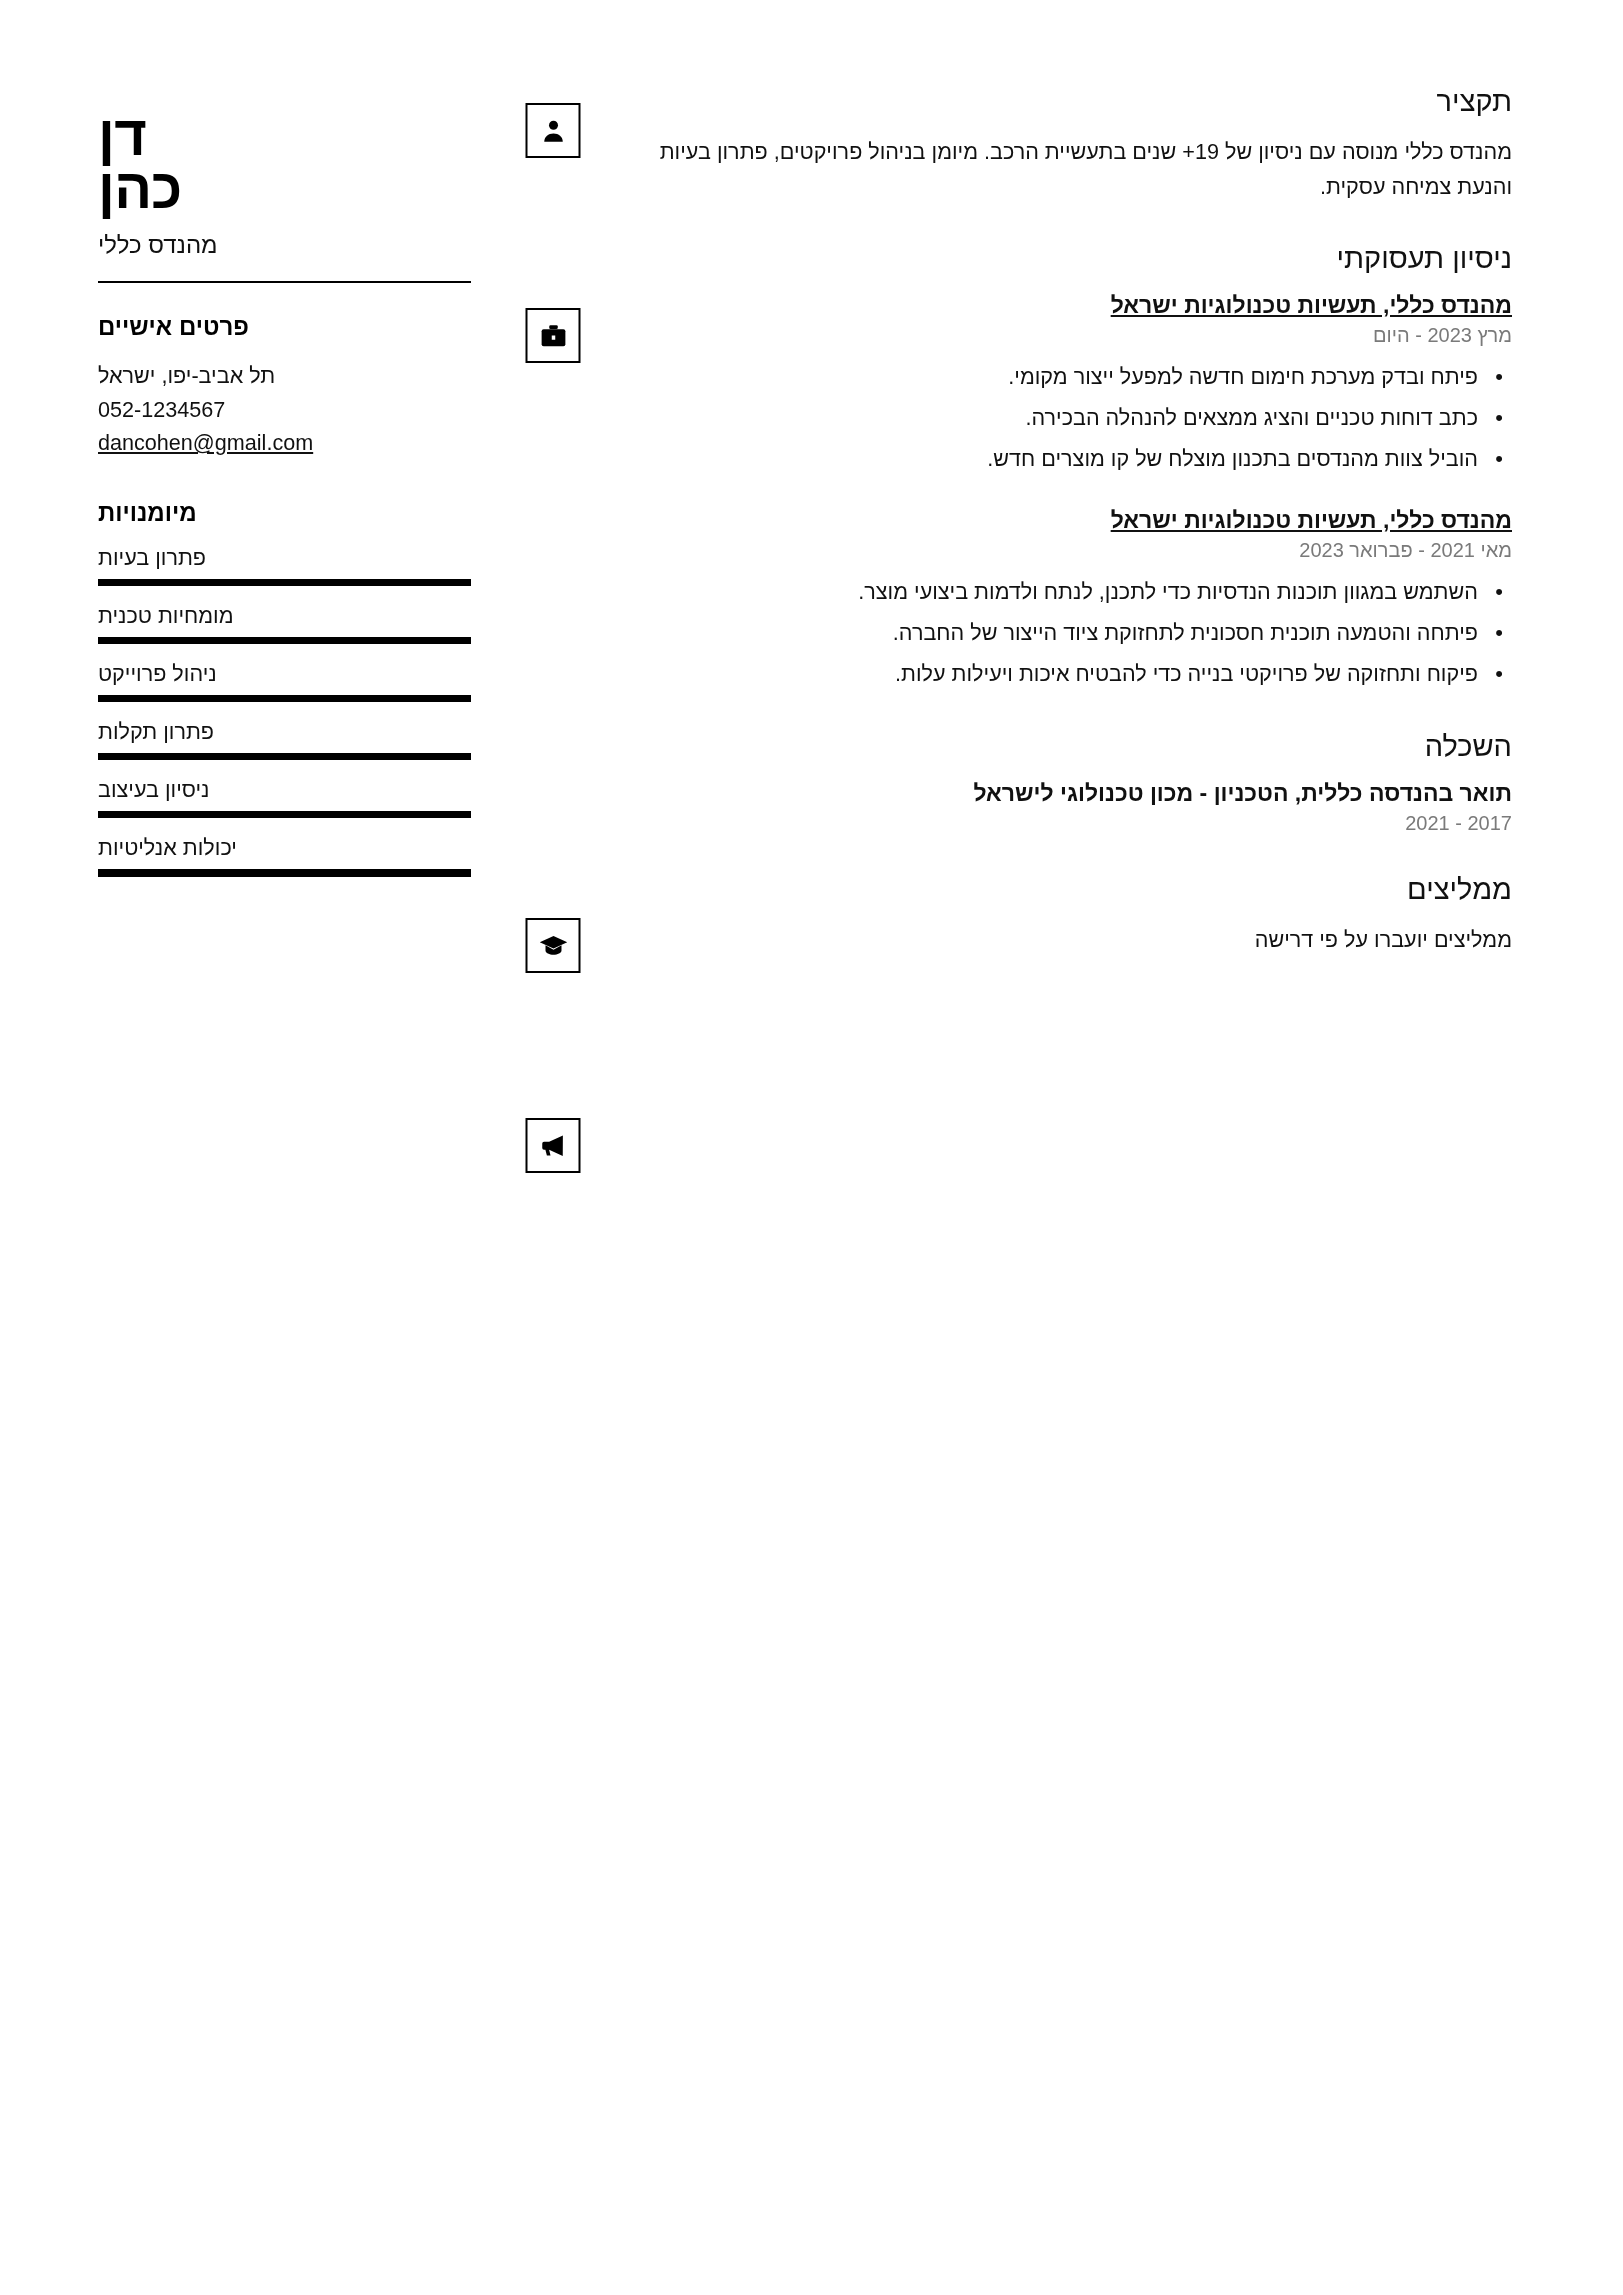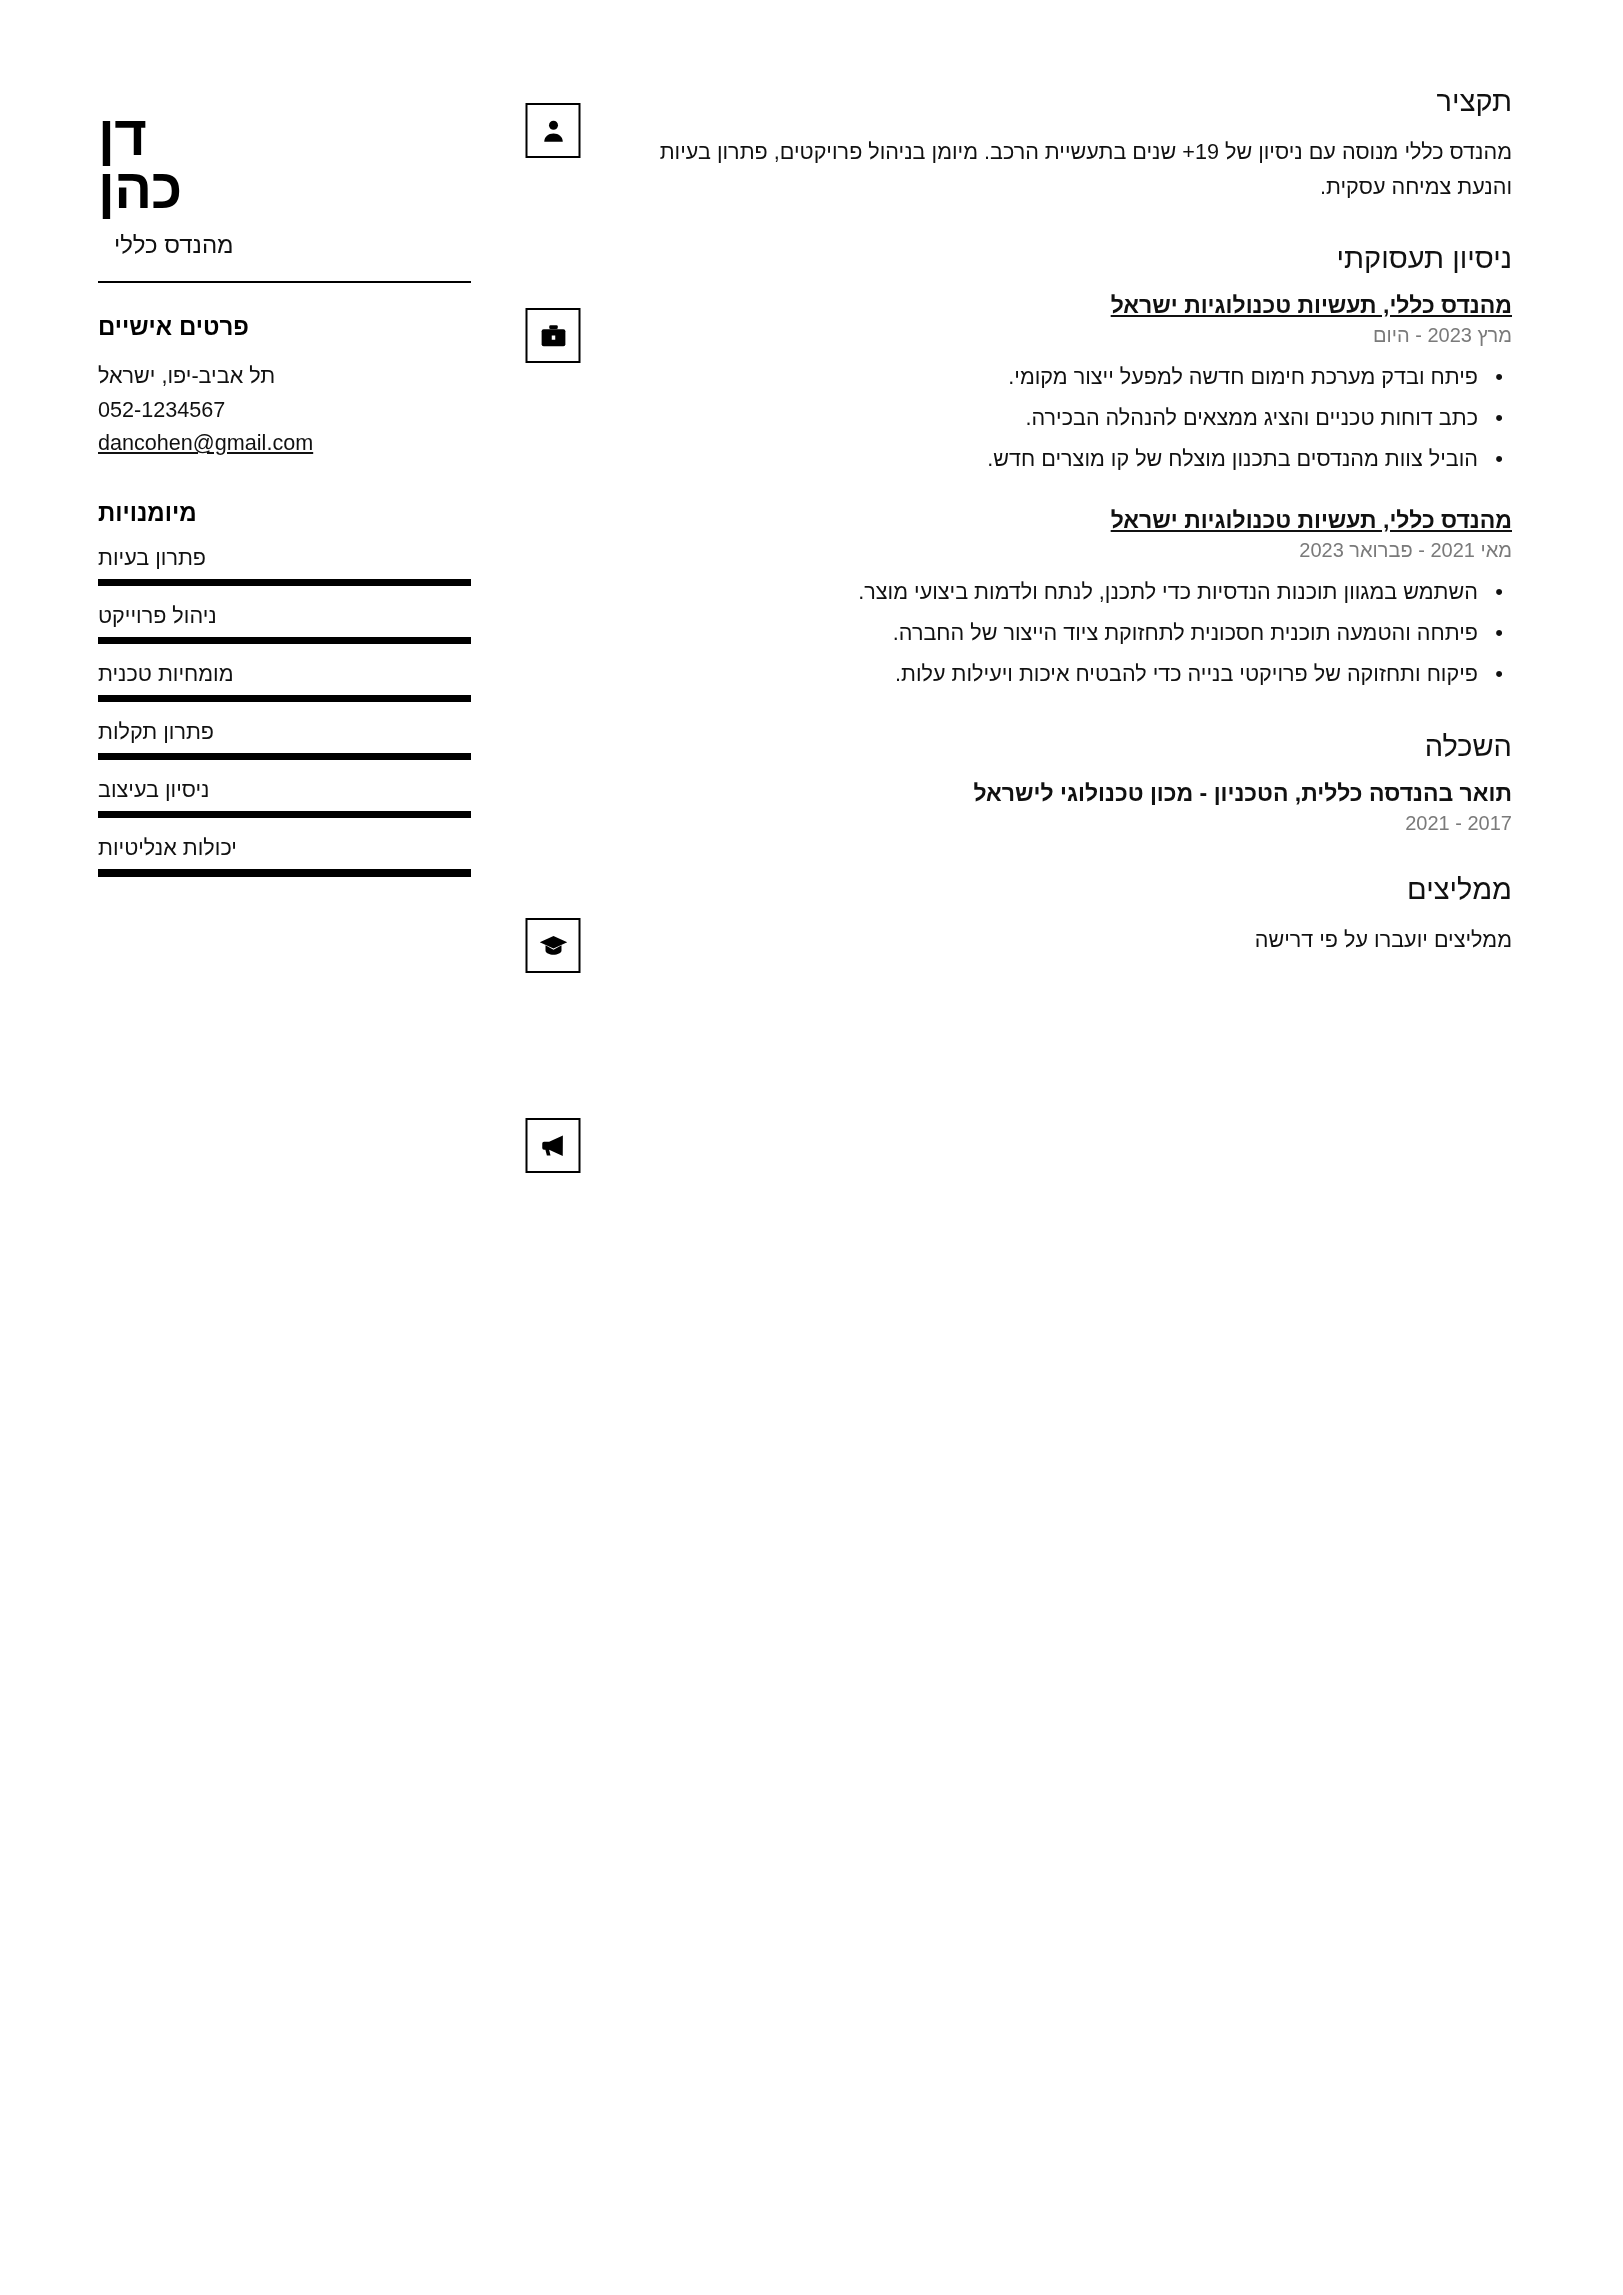--- a/index.html
+++ b/index.html
@@ -49,21 +49,20 @@
     line-height: 0.95;
     letter-spacing: -0.7px;
     color: #000;
   }
   .job-title {
     font-size: 24px;
     color: #111;
     margin-top: 15.7px;
     text-align: left;
     font-weight: 400;
-    margin-left: 16px;
   }
   .sidebar-rule {
     border: 0;
     border-top: 2px solid #000;
     margin: 22px 0 30px 0;
     width: 100%;
   }
   .sb-section-title {
     font-size: 24px;
     font-weight: 700;
@@ -294,25 +293,25 @@
       <div class="skills-gap"></div>
 
       <div>
         <div class="sb-section-title">מיומנויות</div>
 
         <div class="skill-row">
           <div class="skill-label">פתרון בעיות</div>
           <div class="skill-bar"></div>
         </div>
         <div class="skill-row">
+          <div class="skill-label">מומחיות טכנית</div>
+          <div class="skill-bar"></div>
+        </div>
+        <div class="skill-row">
           <div class="skill-label">ניהול פרוייקט</div>
-          <div class="skill-bar"></div>
-        </div>
-        <div class="skill-row">
-          <div class="skill-label">מומחיות טכנית</div>
           <div class="skill-bar"></div>
         </div>
         <div class="skill-row">
           <div class="skill-label">פתרון תקלות</div>
           <div class="skill-bar"></div>
         </div>
         <div class="skill-row">
           <div class="skill-label">ניסיון בעיצוב</div>
           <div class="skill-bar"></div>
         </div>

